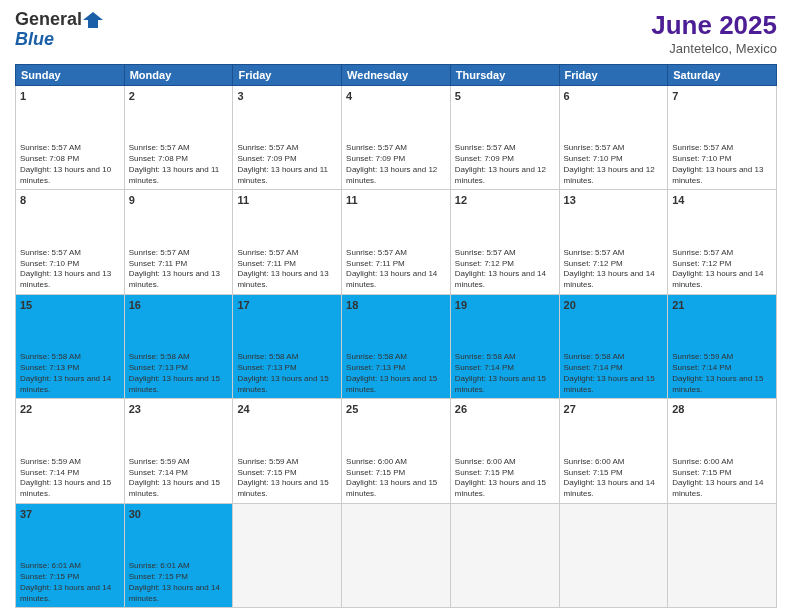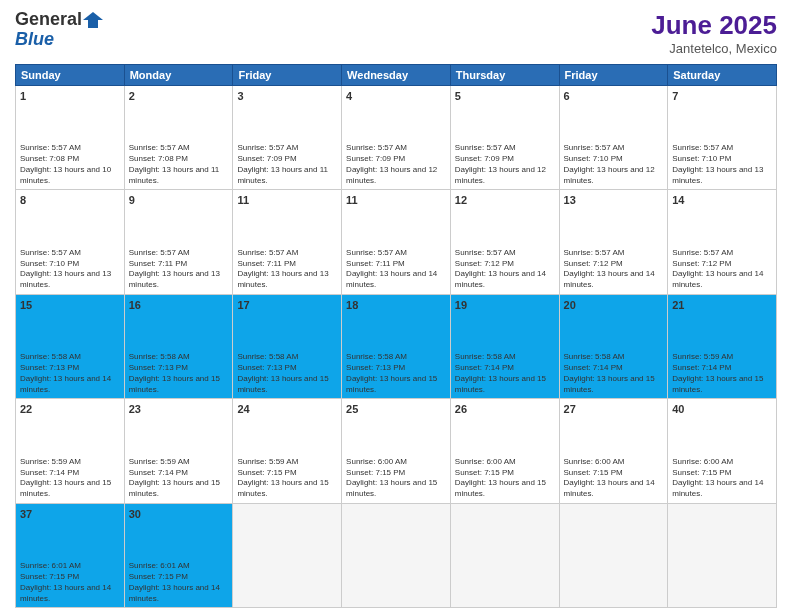--- a/index.html
+++ b/index.html
@@ -236,21 +236,21 @@
           </td>
           <td>
             <span class="day-num">26</span>
             <div class="day-info">Sunrise: 6:00 AM<br>Sunset: 7:15 PM<br>Daylight: 13 hours and 15 minutes.</div>
           </td>
           <td>
             <span class="day-num">27</span>
             <div class="day-info">Sunrise: 6:00 AM<br>Sunset: 7:15 PM<br>Daylight: 13 hours and 14 minutes.</div>
           </td>
           <td>
-            <span class="day-num">40</span>
+            <span class="day-num">28</span>
             <div class="day-info">Sunrise: 6:00 AM<br>Sunset: 7:15 PM<br>Daylight: 13 hours and 14 minutes.</div>
           </td>
         </tr>
         <tr class="row-shade">
           <td>
             <span class="day-num">37</span>
             <div class="day-info">Sunrise: 6:01 AM<br>Sunset: 7:15 PM<br>Daylight: 13 hours and 14 minutes.</div>
           </td>
           <td>
             <span class="day-num">30</span>

